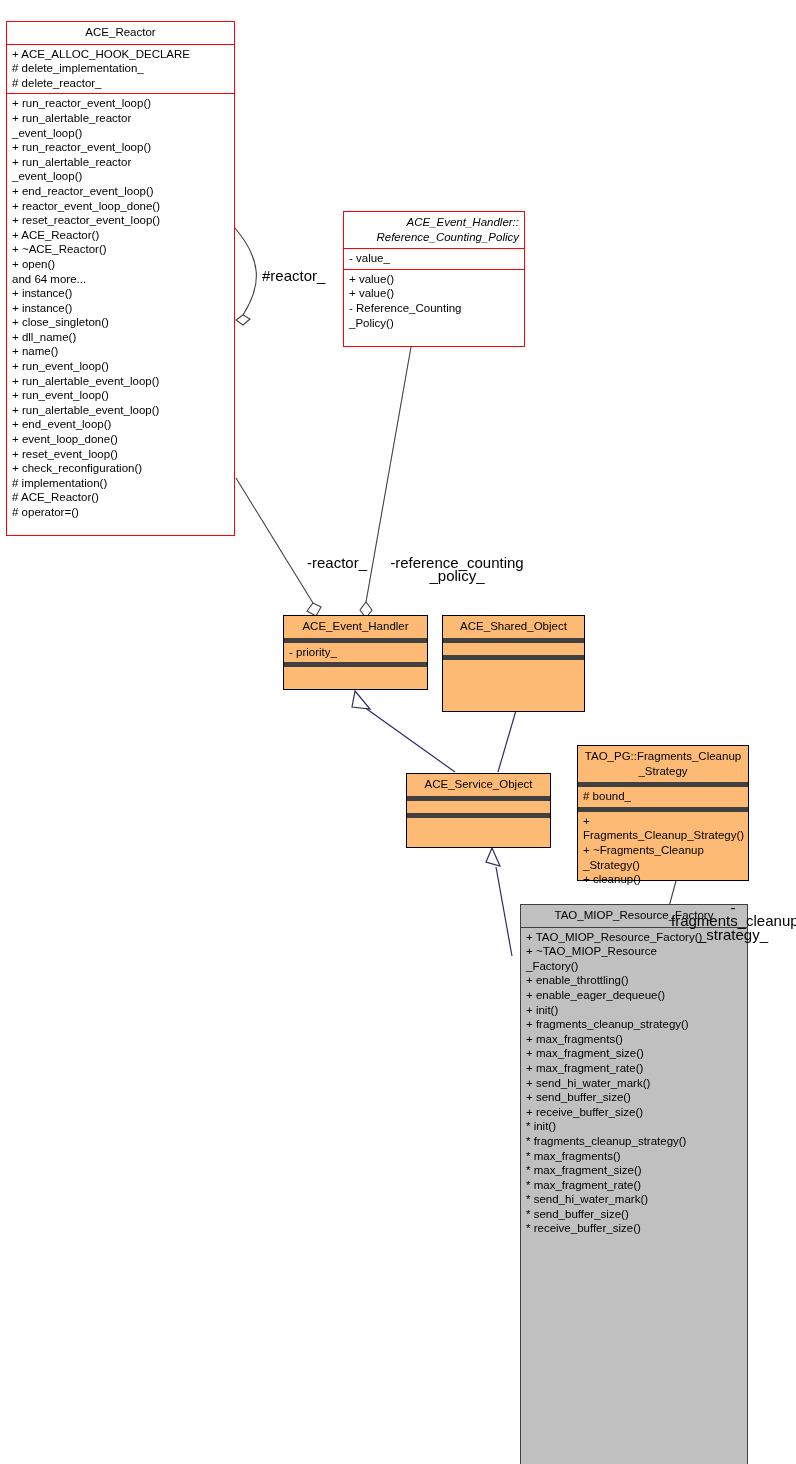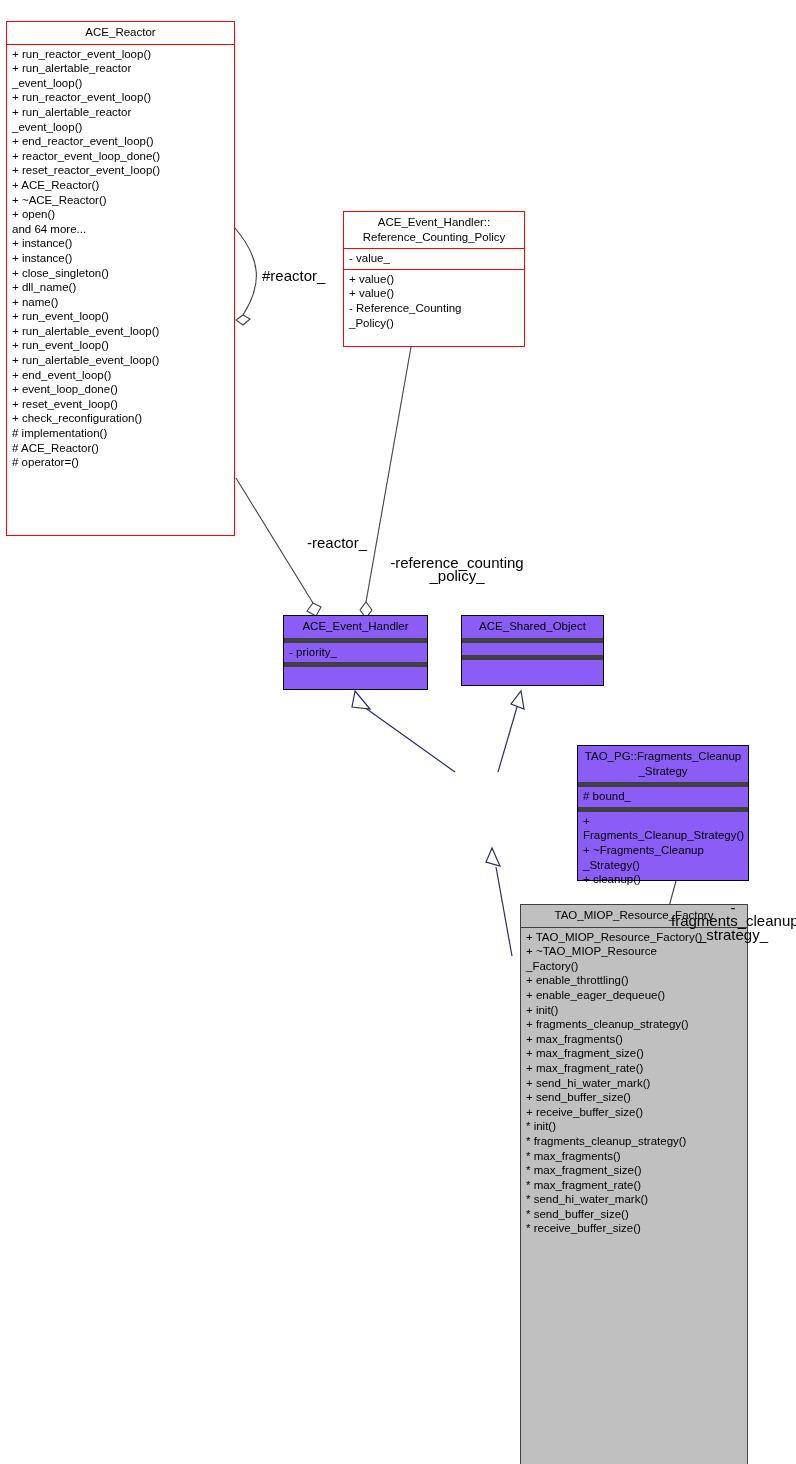--- a/index.html
+++ b/index.html
@@ -23,21 +23,21 @@
     position: absolute;
     left: 0;
     top: 0;
     width: 796px;
     height: 1464px;
     pointer-events: none;
   }
   .node {
     position: absolute;
     box-sizing: border-box;
-    background: #8b5cf6;
+    background: #fdba74;
     border: 1px solid #000000;
     font-size: 11.5px;
     line-height: 14.6px;
     color: #000000;
   }
   .node.red {
     border: 1px solid #ff0000;
     background: #ffffff;
   }
   .node.grey {
@@ -102,20 +102,23 @@
 
     <line x1="512" y1="941" x2="496" y2="852" stroke="#2a2a6a" stroke-width="1.2"></line>
     <polygon points="492,833 500,851 486,847" fill="#ffffff" stroke="#2a2a6a" stroke-width="1.2"></polygon>
 
     <line x1="676" y1="866" x2="662" y2="917" stroke="#404040" stroke-width="1.1"></line>
     <polygon points="661,917 669,927 661,937 653,927" fill="#ffffff" stroke="#404040" stroke-width="1.1"></polygon>
   </svg>
 
   <div class="node red" style="left:6px; top:6px; width:229px; height:515px;">
     <div class="compartment title">ACE_Reactor</div>
+    <div class="compartment members">+ ACE_ALLOC_HOOK_DECLARE
+# delete_implementation_
+# delete_reactor_</div>
     <div class="compartment members">+ run_reactor_event_loop()
 + run_alertable_reactor
 _event_loop()
 + run_reactor_event_loop()
 + run_alertable_reactor
 _event_loop()
 + end_reactor_event_loop()
 + reactor_event_loop_done()
 + reset_reactor_event_loop()
 + ACE_Reactor()
@@ -134,41 +137,46 @@
 + end_event_loop()
 + event_loop_done()
 + reset_event_loop()
 + check_reconfiguration()
 # implementation()
 # ACE_Reactor()
 # operator=()</div>
   </div>
 
   <div class="node red" style="left:343px; top:196px; width:182px; height:136px;">
-    <div class="compartment title" style="text-align:center;">ACE_Event_Handler::
+    <div class="compartment title" style="text-align:right;font-style:italic;">ACE_Event_Handler::
 Reference_Counting_Policy</div>
     <div class="compartment members">- value_</div>
     <div class="compartment members">+ value()
 + value()
 - Reference_Counting
 _Policy()</div>
   </div>
 
   <div class="node" style="left:283px; top:600px; width:145px; height:75px;">
     <div class="compartment title">ACE_Event_Handler</div>
     <div class="compartment members">- priority_</div>
     <div class="compartment members empty"></div>
   </div>
 
-  <div class="node" style="left:461px; top:600px; width:143px; height:71px;">
+  <div class="node" style="left:442px; top:600px; width:143px; height:97px;">
     <div class="compartment title">ACE_Shared_Object</div>
     <div class="compartment members empty"></div>
     <div class="compartment members empty"></div>
   </div>
 
+  <div class="node" style="left:406px; top:758px; width:145px; height:75px;">
+    <div class="compartment title">ACE_Service_Object</div>
+    <div class="compartment members empty"></div>
+    <div class="compartment members empty"></div>
+  </div>
 
   <div class="node" style="left:577px; top:730px; width:172px; height:136px;">
     <div class="compartment title">TAO_PG::Fragments_Cleanup
 _Strategy</div>
     <div class="compartment members"># bound_</div>
     <div class="compartment members">+ Fragments_Cleanup_Strategy()
 + ~Fragments_Cleanup
 _Strategy()
 + cleanup()</div>
   </div>
@@ -193,21 +201,21 @@
 * max_fragments()
 * max_fragment_size()
 * max_fragment_rate()
 * send_hi_water_mark()
 * send_buffer_size()
 * receive_buffer_size()</div>
   </div>
 
   <div class="edge-label" style="left:262px; top:254px;">#reactor_</div>
 
-  <div class="edge-label" style="left:307px; top:521px;">-reactor_</div>
+  <div class="edge-label" style="left:307px; top:541px;">-reactor_</div>
 
   <div class="edge-label center" style="left:377px; top:541px; width:160px;">-reference_counting
 _policy_</div>
 
   <div class="edge-label center" style="left:671px; top:886px; width:124px;">-fragments_cleanup
 _strategy_</div>
 
 </div>
 
 </body></html>

